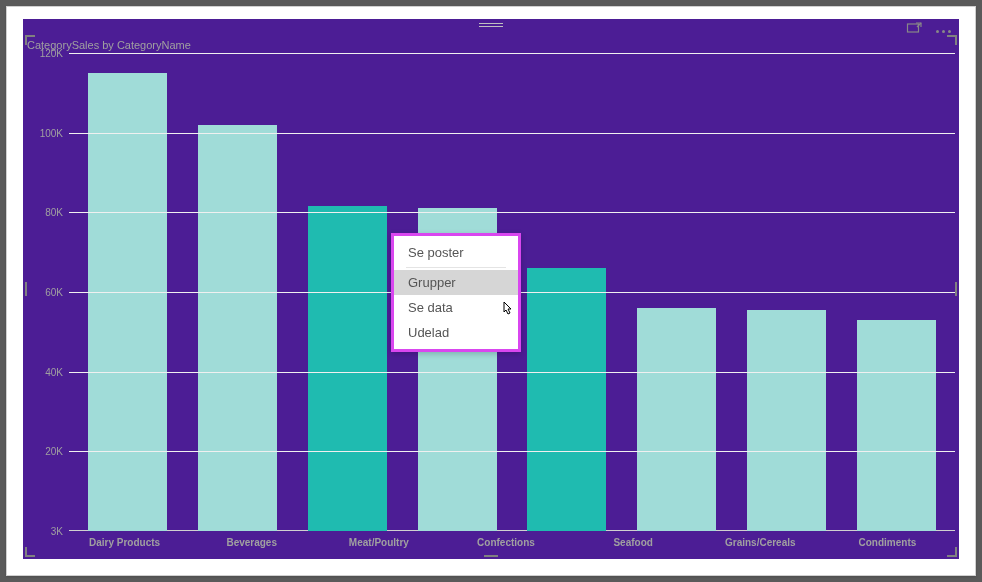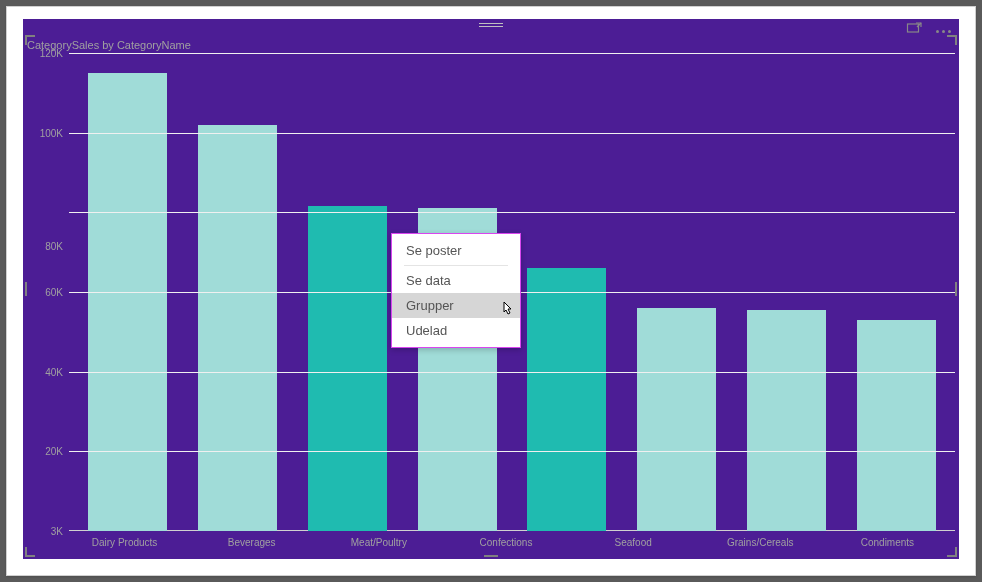--- a/index.html
+++ b/index.html
@@ -119,20 +119,21 @@
     }
     .bar.selected { background: #1fbbb0; }
     .x-axis {
       position: absolute;
       left: 34px;
       right: 4px;
       bottom: 0;
       height: 28px;
       display: flex;
       padding: 0 4px;
+      font-weight: bold;
     }
     .x-label {
       flex: 1;
       text-align: center;
       font-size: 10px;
       color: #a0a0a0;
       padding-top: 6px;
     }
     .corner {
       position: absolute;
@@ -153,21 +154,21 @@
     .side-handle {
       position: absolute;
       background: #808080;
     }
     .sh-left { left:2px; top:50%; transform:translateY(-50%); width:2px; height:14px; }
     .sh-right { right:2px; top:50%; transform:translateY(-50%); width:2px; height:14px; }
     .sh-bottom { bottom:2px; left:50%; transform:translateX(-50%); width:14px; height:2px; }
     .context-menu {
       position: absolute;
       background: #fff;
-      border: 1px solid #d946ef;
+      border: 3px solid #d946ef;
       box-shadow: 0 2px 6px rgba(0,0,0,0.2);
       font-size: 13px;
       color: #555;
       padding: 4px 0;
       min-width: 130px;
       z-index: 10;
     }
     .context-menu .item {
       padding: 5px 14px;
       cursor: default;
@@ -209,21 +210,21 @@
     </div>
 
     <div class="chart-title">CategorySales by CategoryName</div>
 
     <div class="plot-area">
       <div class="y-axis">
           <div class="y-tick" style="top: 100%;">3K</div>
           <div class="y-tick" style="top: 83.3333%;">20K</div>
           <div class="y-tick" style="top: 66.6667%;">40K</div>
           <div class="y-tick" style="top: 50%;">60K</div>
-          <div class="y-tick" style="top: 33.3333%; margin-top: 34px;">80K</div>
+          <div class="y-tick" style="top: 33.3333%;">80K</div>
           <div class="y-tick" style="top: 16.6667%;">100K</div>
           <div class="y-tick" style="top: 0%;">120K</div>
         </div>
       <div class="chart-body">
         <div class="baseline"></div>
         <div class="bars">
             <div class="bar-slot">
               <div class="bar" style="height: 95.8333%;"></div>
             </div>
             <div class="bar-slot">
@@ -283,22 +284,22 @@
         <div class="v"></div>
       </div>
     <div class="side-handle sh-left"></div>
     <div class="side-handle sh-right"></div>
     <div class="side-handle sh-bottom"></div>
   </div>
 
   <div class="context-menu" style="left: 384px; top: 226px;">
       <div class="item">Se poster</div>
       <div class="divider"></div>
+      <div class="item highlight">Grupper</div>
       <div class="item">Se data</div>
-      <div class="item highlight">Grupper</div>
       <div class="item">Udelad</div>
     </div>
 
   <div class="cursor-hand" style="left: 490px; top: 293px;">
     <svg viewBox="0 0 20 20">
       <path d="M7 2 L7 12 L9 10 L11 14 L13 13 L11 9 L14 9 Z" fill="#fff" stroke="#000" stroke-width="1"></path>
     </svg>
   </div>
 </div>
 

